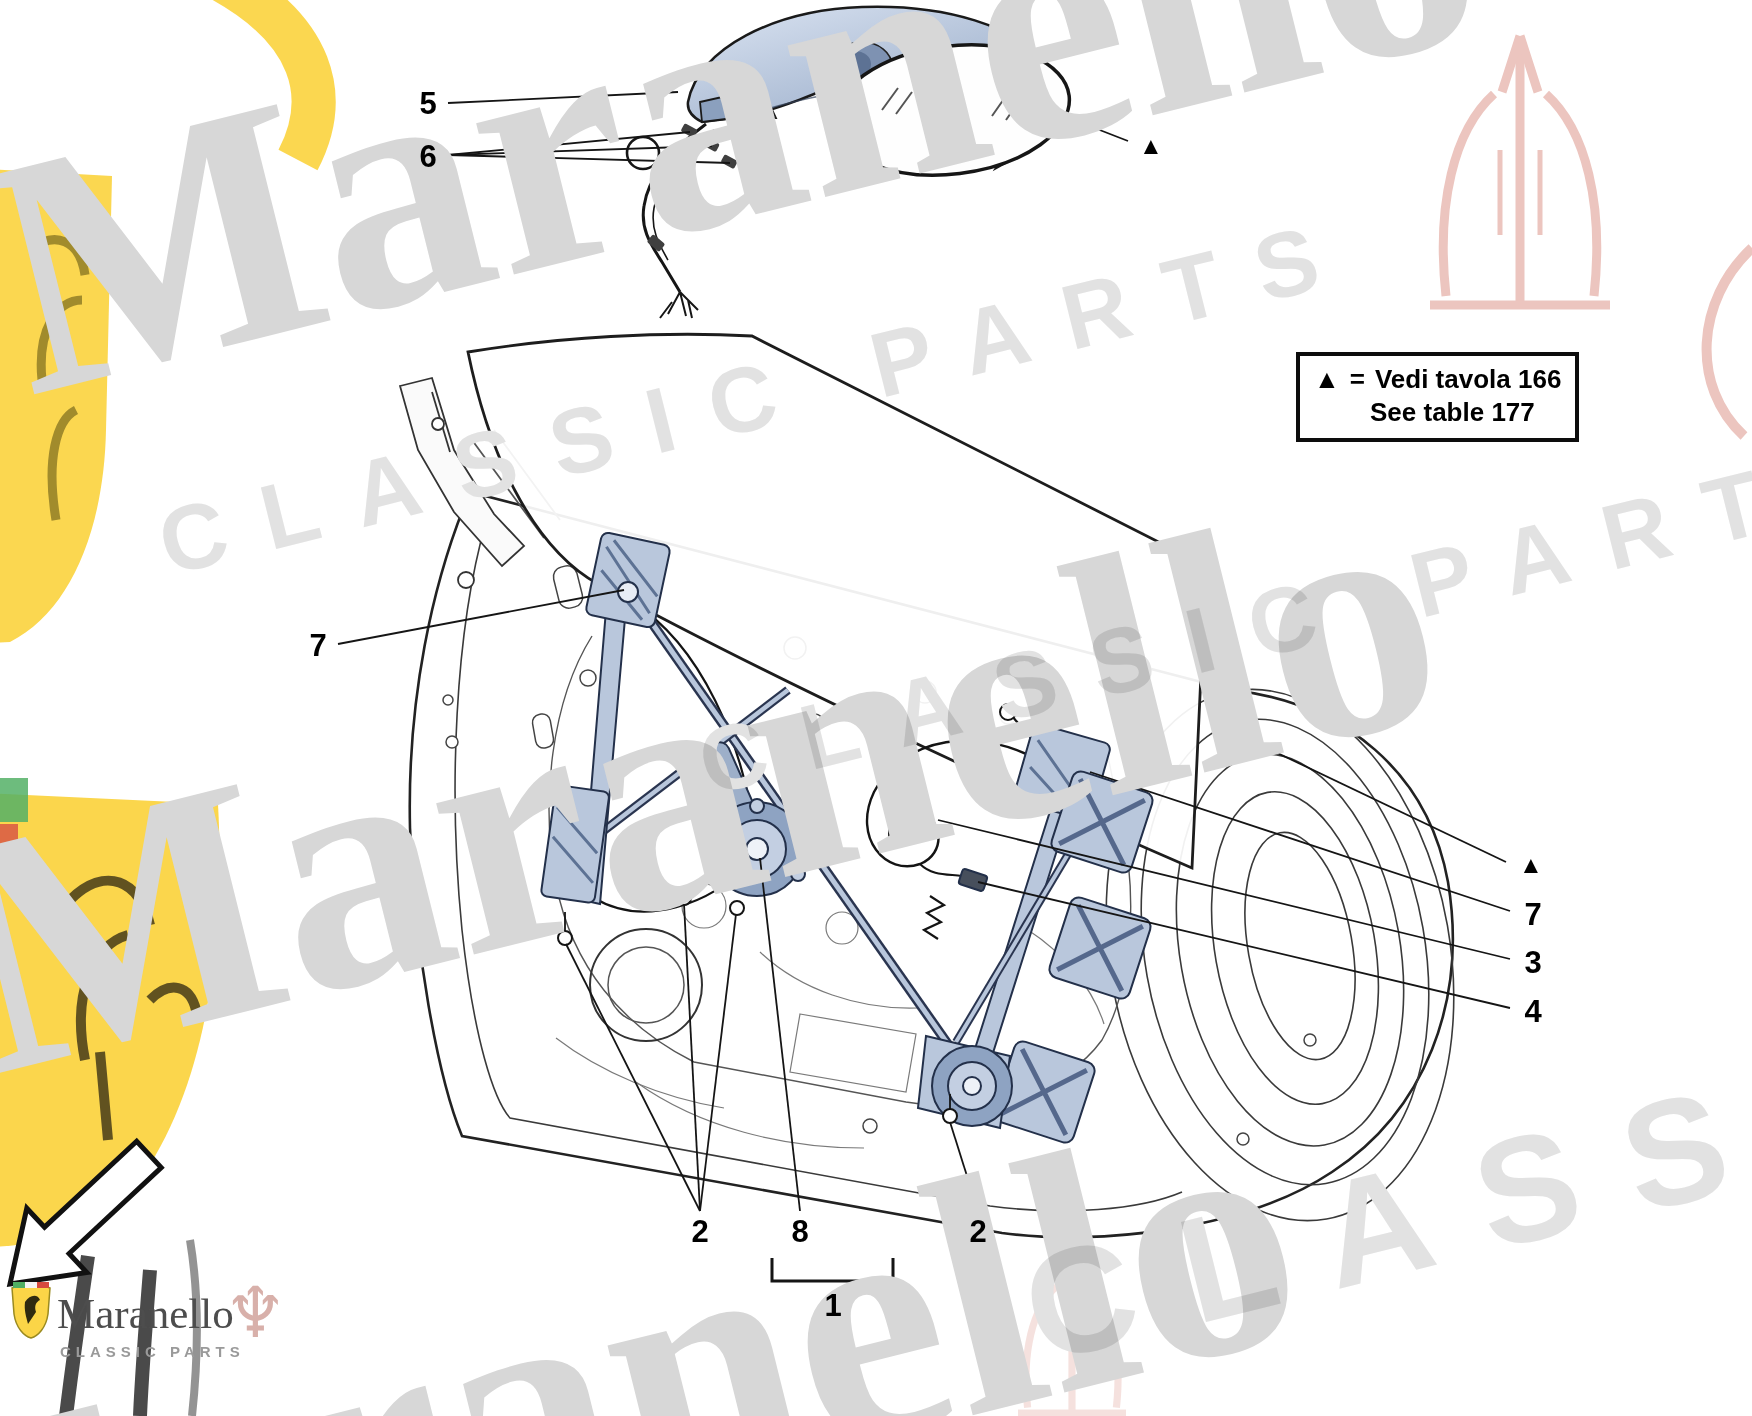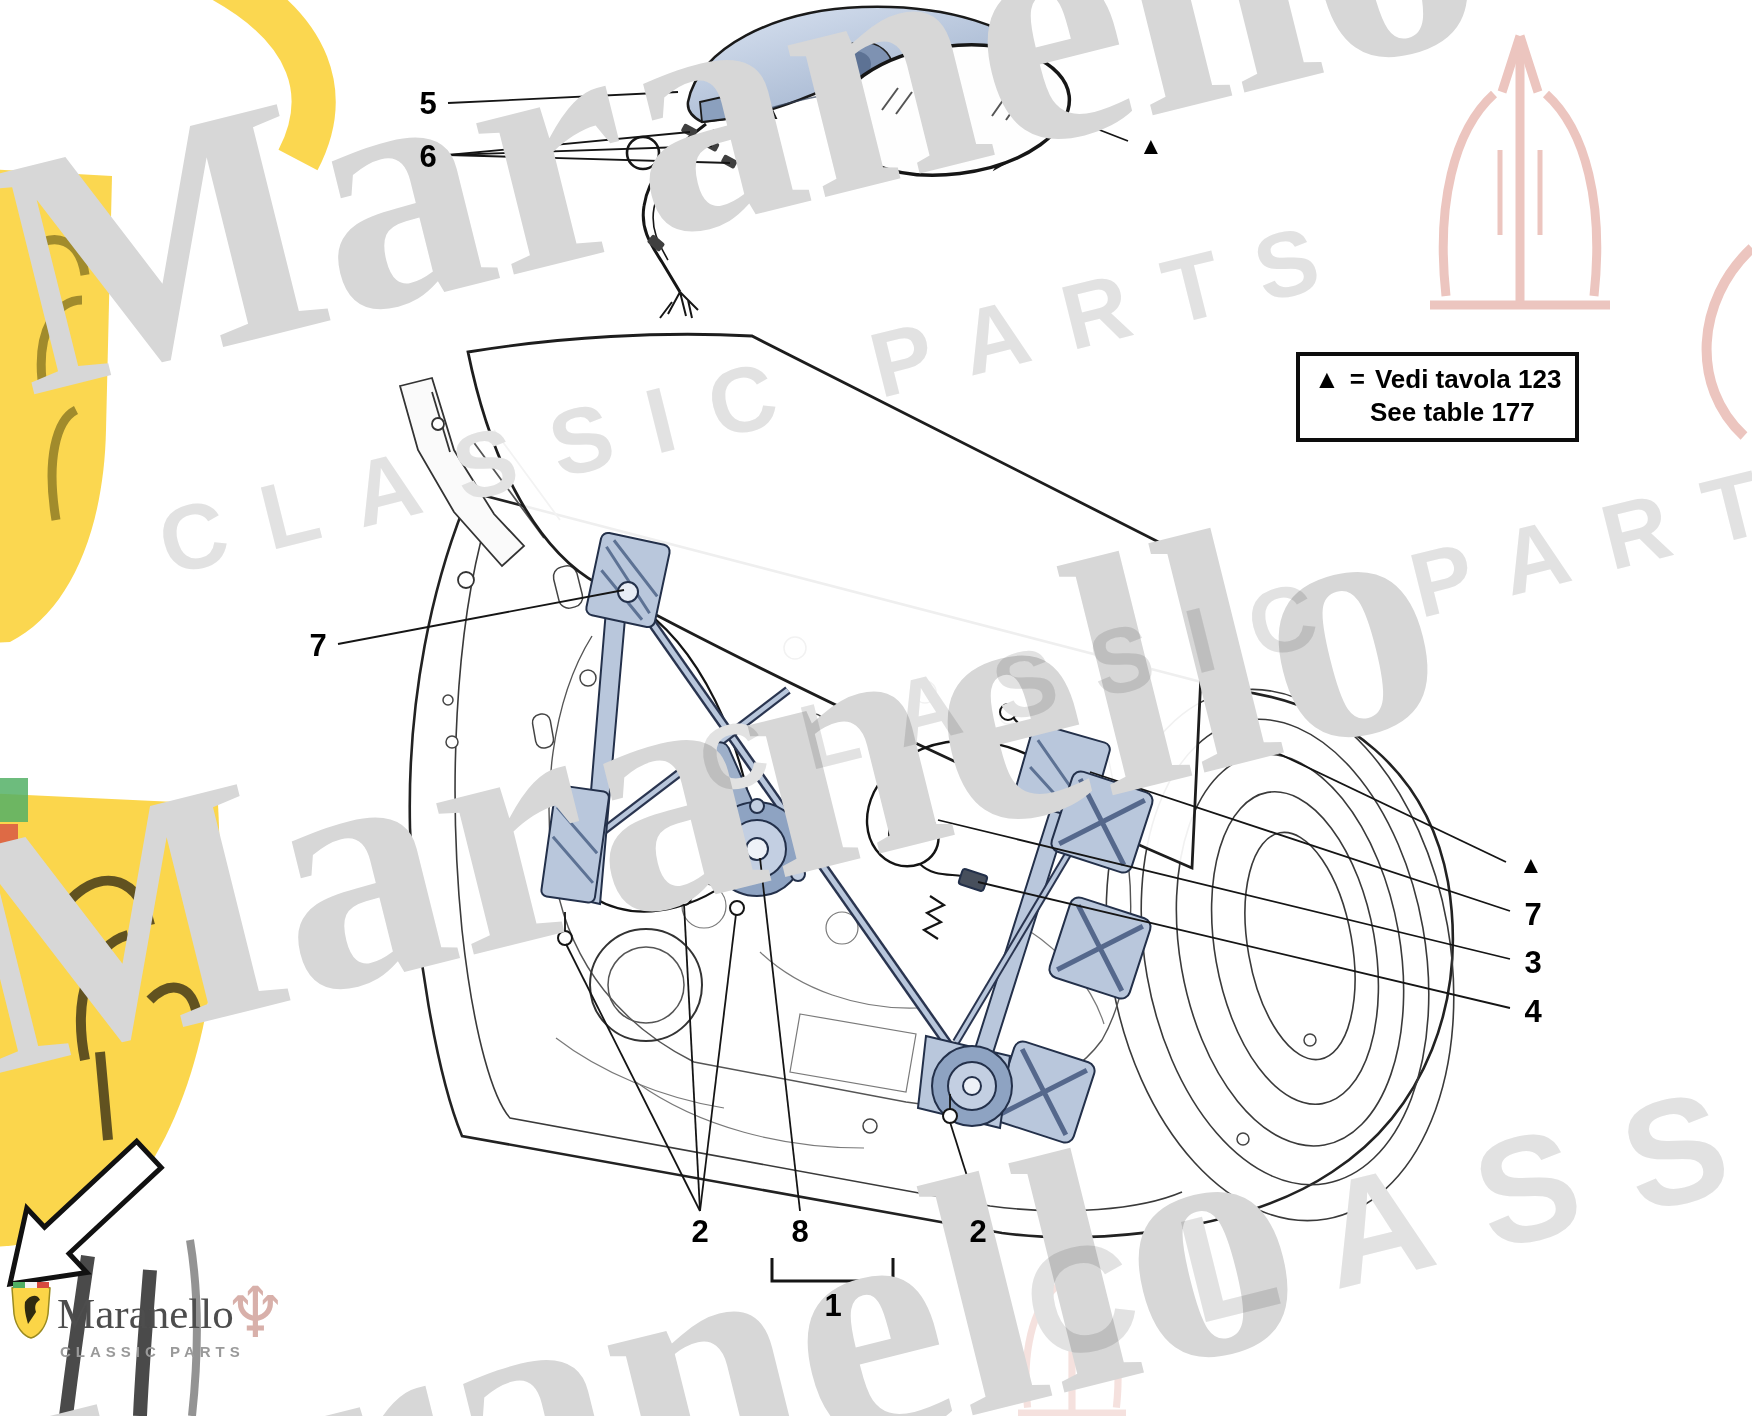--- a/index.html
+++ b/index.html
@@ -323,21 +323,21 @@
     <div class="callout" style="left:1533px; top:1011px;">4</div>
     <div class="callout" style="left:700px; top:1231px;">2</div>
     <div class="callout" style="left:800px; top:1231px;">8</div>
     <div class="callout" style="left:978px; top:1231px;">2</div>
     <div class="callout" style="left:833px; top:1305px;">1</div>
 
     <div class="legend">
       <div class="legend-row1">
         <span>▲</span>
         <span>=</span>
-        <span>Vedi tavola 123</span>
+        <span>Vedi tavola 166</span>
       </div>
       <div class="legend-row2">
         <span>See table 177</span>
       </div>
     </div>
 
     <div class="footer-brand">Maranello</div>
     <div class="footer-tagline">CLASSIC PARTS</div>
     <div class="trident-mark">♆</div>
   </div>

